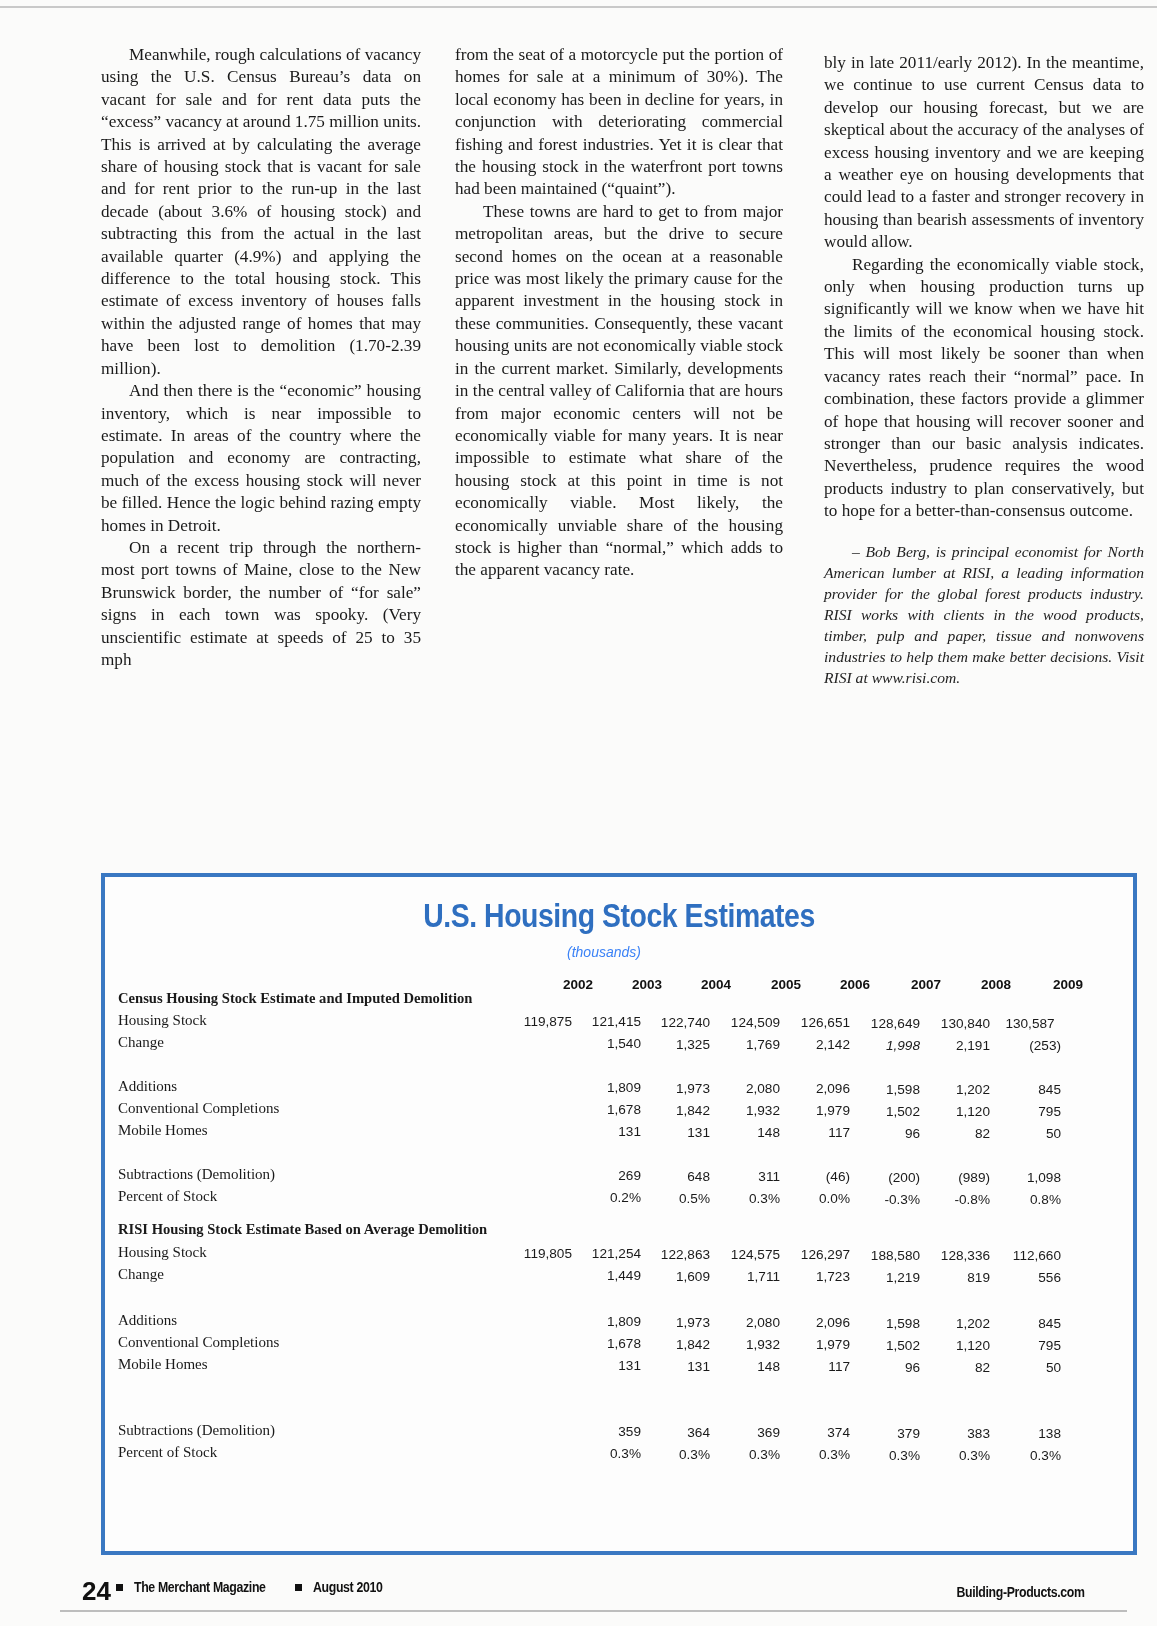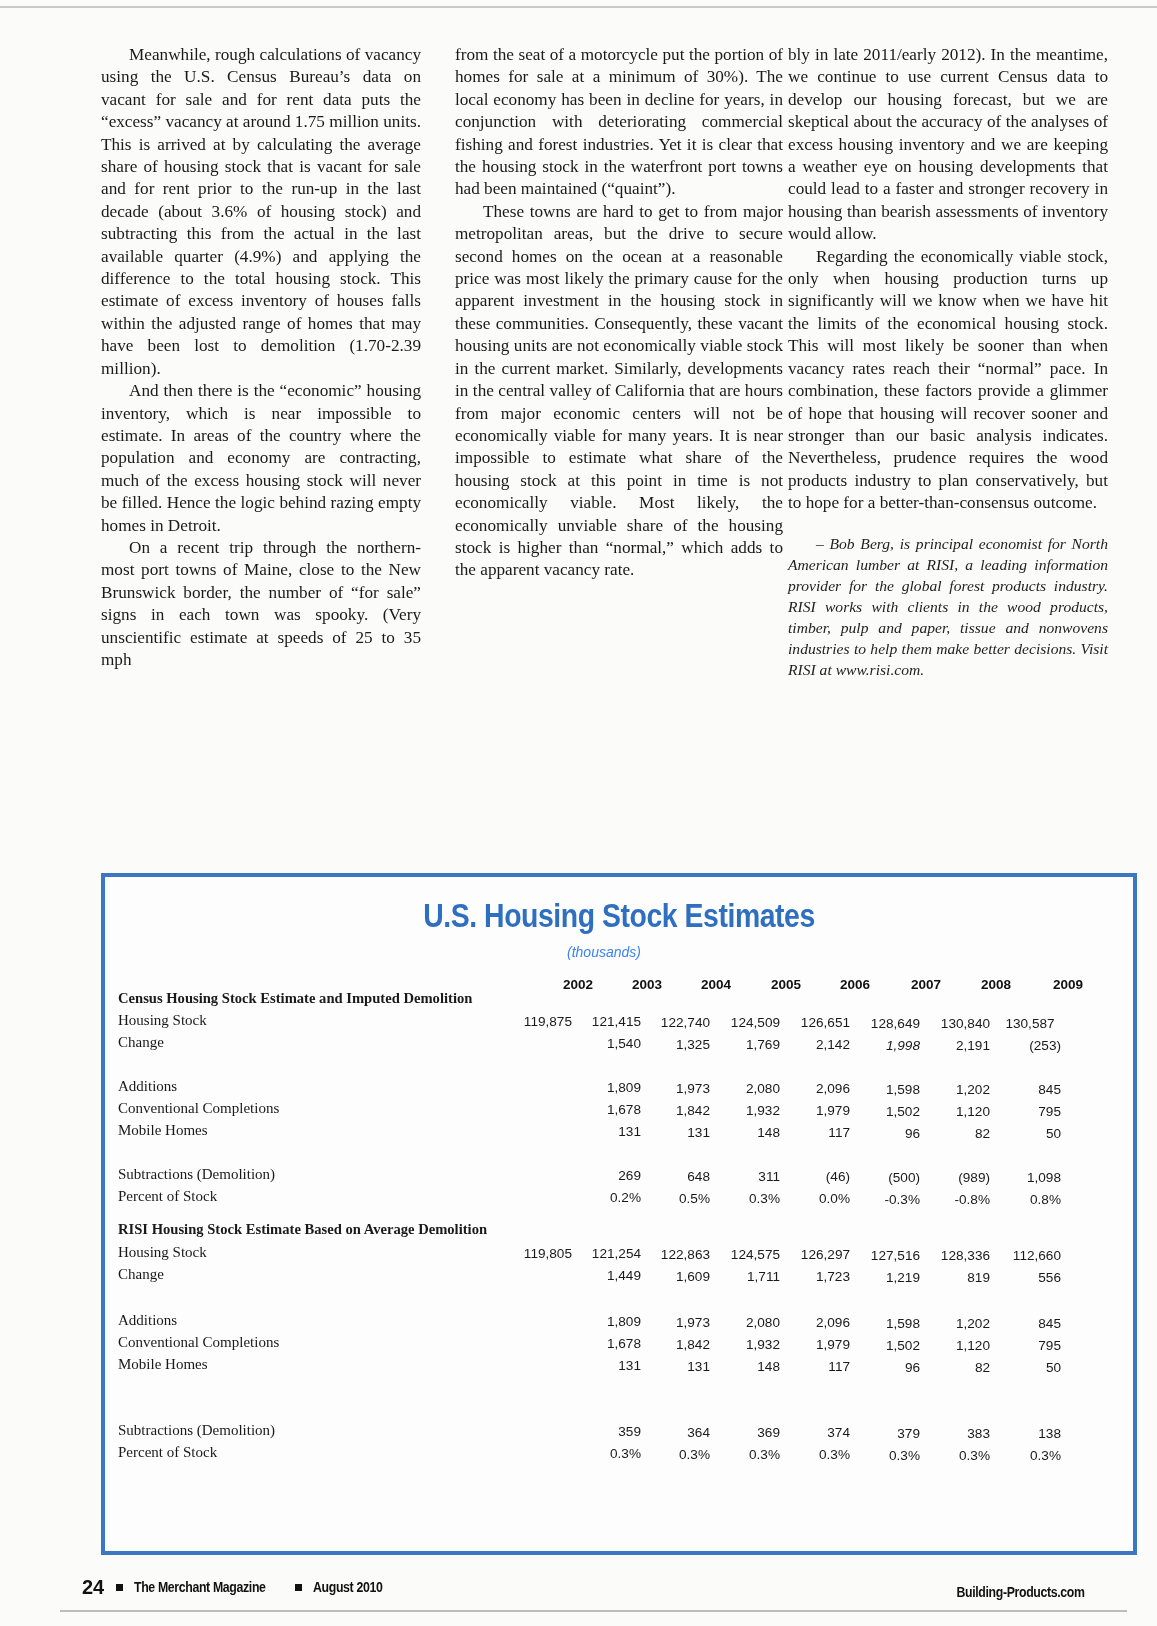--- a/index.html
+++ b/index.html
@@ -9,21 +9,21 @@
     }
     .top-rule { position: absolute; left: 0; right: 0; top: 6px; height: 2px; background: #c9c9c9; }
     .col {
       position: absolute; top: 44px; font-size: 17.2px; line-height: 22.4px;
       text-align: justify; hyphens: manual;
     }
     .col p { margin: 0; text-indent: 0; }
     .col p.indent { text-indent: 28px; }
     #col1 { left: 101px; width: 320px; }
     #col2 { left: 455px; width: 328px; }
-    #col3 { left: 788px; width: 320px; }
+    #col3 { left: 824px; width: 320px; margin-top: 8px; }
     .byline { font-style: italic; font-size: 15.6px; line-height: 21px; margin-top: 18px !important; color: #222; }
 
     .table-box {
       position: absolute; left: 101px; top: 873px; width: 1036px; height: 682px;
       border: 4px solid #3a78c2; box-sizing: border-box; background: #fdfdfd;
     }
     .tbl-title {
       position: absolute; left: 0; right: 0; top: 20px; text-align: center;
       font-family: "Liberation Sans", "DejaVu Sans", sans-serif; font-weight: bold;
       font-size: 33px; color: #2f6fc0; letter-spacing: -0.5px; transform: scaleX(0.86);
@@ -44,21 +44,21 @@
     }
     .rlabel.section { font-weight: bold; font-size: 14.6px; }
     .cell {
       position: absolute; width: 62px; text-align: right;
       font-family: "Liberation Sans", "DejaVu Sans", sans-serif; font-size: 13.6px; color: #1a1a1a;
     }
 
     .footer { position: absolute; left: 0; right: 0; top: 1576px; height: 30px; }
     .pageno {
       position: absolute; left: 82px; top: 0; font-family: "Liberation Sans", "DejaVu Sans", sans-serif;
-      font-weight: bold; font-size: 20px; color: #111;
+      font-weight: bold; font-size: 26px; color: #111;
     }
     .foot-sep { position: absolute; top: 8px; width: 7px; height: 7px; background: #111; }
     .foot-text {
       position: absolute; top: 3px; font-family: "Liberation Sans", "DejaVu Sans", sans-serif;
       font-weight: bold; font-size: 14px; color: #111; letter-spacing: -0.4px; transform-origin: left; transform: scaleX(0.88);
     }
     .foot-right { right: 72px; top: 8px; transform-origin: right; }
     .bottom-rule { position: absolute; left: 60px; right: 30px; top: 1610px; height: 2px; background: #bdbdbd; }
   </style>
 </head>
@@ -157,21 +157,21 @@
         <span class="cell" style="left: 823px; top: 4.1px;">82</span>
         <span class="cell" style="left: 894px; top: 4.45px;">50</span>
       </div>
       <div class="row" style="top: 289px;">
         <span class="rlabel">Subtractions (Demolition)</span>
         <span class="cell" style="left: 405px; top: 2px;"></span>
         <span class="cell" style="left: 474px; top: 2.35px;">269</span>
         <span class="cell" style="left: 543px; top: 2.7px;">648</span>
         <span class="cell" style="left: 613px; top: 3.05px;">311</span>
         <span class="cell" style="left: 683px; top: 3.4px;">(46)</span>
-        <span class="cell" style="left: 753px; top: 3.75px;">(500)</span>
+        <span class="cell" style="left: 753px; top: 3.75px;">(200)</span>
         <span class="cell" style="left: 823px; top: 4.1px;">(989)</span>
         <span class="cell" style="left: 894px; top: 4.45px;">1,098</span>
       </div>
       <div class="row" style="top: 311px;">
         <span class="rlabel">Percent of Stock</span>
         <span class="cell" style="left: 405px; top: 2px;"></span>
         <span class="cell" style="left: 474px; top: 2.35px;">0.2%</span>
         <span class="cell" style="left: 543px; top: 2.7px;">0.5%</span>
         <span class="cell" style="left: 613px; top: 3.05px;">0.3%</span>
         <span class="cell" style="left: 683px; top: 3.4px;">0.0%</span>
@@ -182,21 +182,21 @@
       <div class="row" style="top: 344px;">
         <span class="rlabel section">RISI Housing Stock Estimate Based on Average Demolition</span>
       </div>
       <div class="row" style="top: 367px;">
         <span class="rlabel">Housing Stock</span>
         <span class="cell" style="left: 405px; top: 2px;">119,805</span>
         <span class="cell" style="left: 474px; top: 2.35px;">121,254</span>
         <span class="cell" style="left: 543px; top: 2.7px;">122,863</span>
         <span class="cell" style="left: 613px; top: 3.05px;">124,575</span>
         <span class="cell" style="left: 683px; top: 3.4px;">126,297</span>
-        <span class="cell" style="left: 753px; top: 3.75px;">127,516</span>
+        <span class="cell" style="left: 753px; top: 3.75px;">188,580</span>
         <span class="cell" style="left: 823px; top: 4.1px;">128,336</span>
         <span class="cell" style="left: 894px; top: 4.45px;">112,660</span>
       </div>
       <div class="row" style="top: 389px;">
         <span class="rlabel">Change</span>
         <span class="cell" style="left: 405px; top: 2px;"></span>
         <span class="cell" style="left: 474px; top: 2.35px;">1,449</span>
         <span class="cell" style="left: 543px; top: 2.7px;">1,609</span>
         <span class="cell" style="left: 613px; top: 3.05px;">1,711</span>
         <span class="cell" style="left: 683px; top: 3.4px;">1,723</span>

